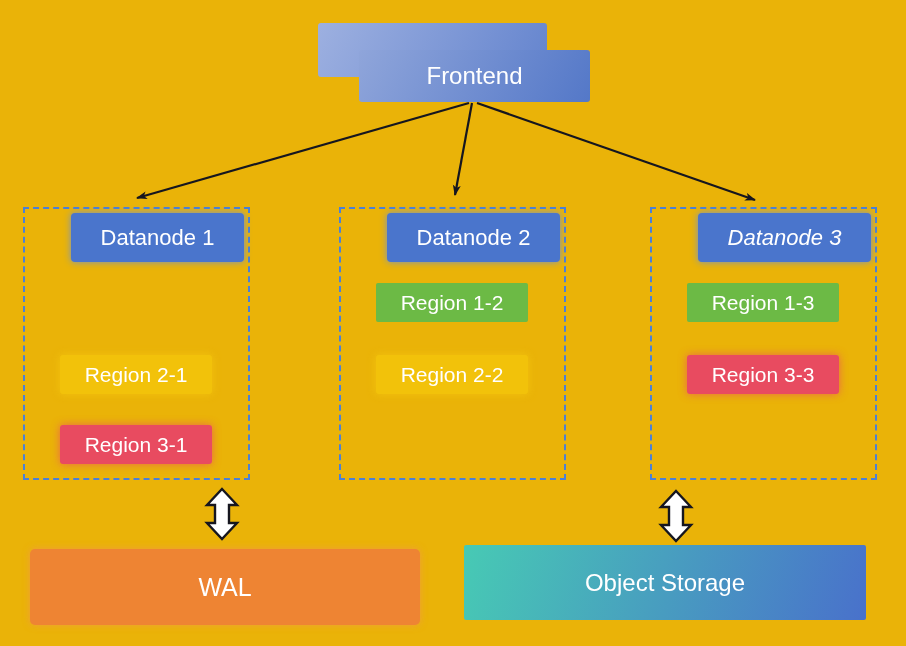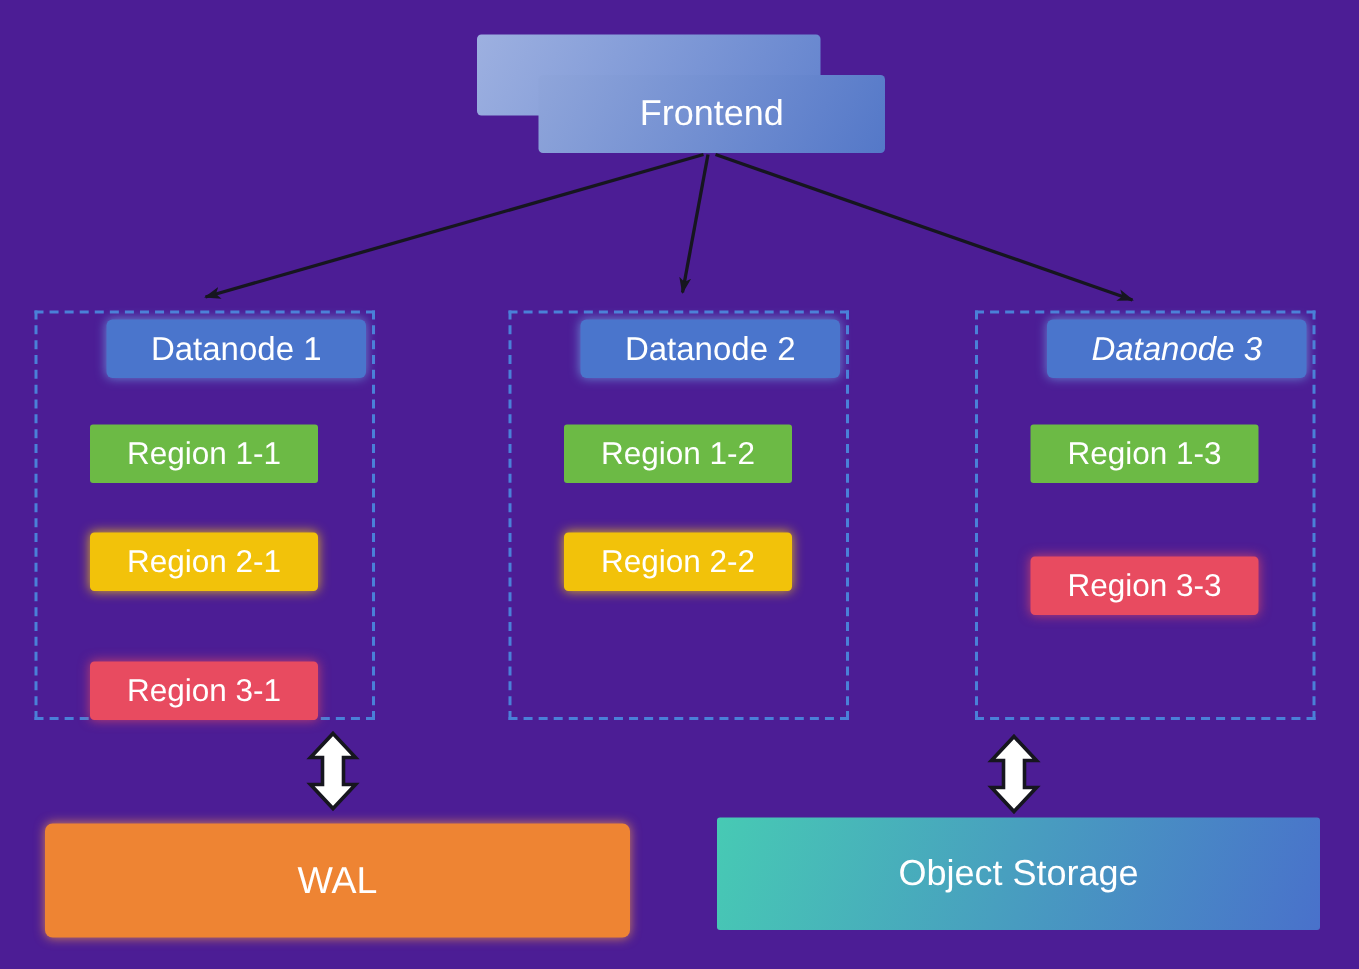--- a/index.html
+++ b/index.html
@@ -1,59 +1,59 @@
 <!DOCTYPE html>
 <html><head>
 <meta charset="utf-8">
 <style>
   html,body{margin:0;padding:0;background:#ffffff;}
   body{font-family:"Liberation Sans", sans-serif;}
-  .canvas{position:relative;width:906px;height:646px;background:#4c1d95;overflow:hidden;}
+  .canvas{position:relative;width:906px;height:646px;background:#eab308;overflow:hidden;}
 
   
   .fe-box{position:absolute;border-radius:3px;}
   .fe-back{left:318px;top:23px;width:229px;height:54px;
     background:linear-gradient(118deg,#9db0e0 0%,#6484ce 100%);}
   .fe-front{left:359px;top:50px;width:231px;height:52px;
     background:linear-gradient(118deg,#8fa5da 0%,#5478c8 100%);
     display:flex;align-items:center;justify-content:center;
     color:#ffffff;font-size:24px;}
 
   
   .fan{position:absolute;left:0;top:0;width:906px;height:646px;pointer-events:none;}
 
   
   .dn{position:absolute;top:207px;width:227px;height:273px;
     border:2px dashed #4a80d8;box-sizing:border-box;background:transparent;}
   .dn1{left:23px;} .dn2{left:339px;} .dn3{left:650px;}
 
-  .dn-header{position:absolute;left:4px;right:4px;top:4px;height:39px;
+  .dn-header{position:absolute;left:4px;right:4px;top:4px;height:49px;
     border-radius:4px;display:flex;align-items:center;justify-content:center;
     color:#ffffff;font-size:22px;
     box-shadow:0 0 7px rgba(104,143,216,0.95);margin-left:42px;}
 
   .region{position:absolute;left:35px;width:152px;height:39px;
     display:flex;align-items:center;justify-content:center;
     color:#ffffff;font-size:21px;border-radius:2px;}
   .r1{top:74px;} .r2{top:146px;} .r3{top:216px;}
   .tone-flat{box-shadow:none;}
   .tone-glow-yellow{border-radius:3px;box-shadow:0 0 8px rgba(243,196,16,0.9);}
-  .tone-glow-red{border-radius:3px;box-shadow:0 0 8px rgba(233,76,98,0.75);margin-top:16px;}
+  .tone-glow-red{border-radius:3px;box-shadow:0 0 8px rgba(233,76,98,0.75);}
 
   
   .dbl{position:absolute;width:36px;height:54px;}
   .dblA{left:204px;top:487px;}
   .dblB{left:658px;top:489px;}
 
   
   .wal{position:absolute;left:30px;top:549px;width:390px;height:76px;
     border-radius:5px;display:flex;align-items:center;justify-content:center;
     color:#ffffff;font-size:25px;
     box-shadow:0 0 7px rgba(241,152,72,0.8);}
-  .objstore{position:absolute;left:478px;top:545px;width:402px;height:75px;
+  .objstore{position:absolute;left:464px;top:545px;width:402px;height:75px;
     border-radius:2px;display:flex;align-items:center;justify-content:center;
     color:#ffffff;font-size:24px;
     background:linear-gradient(108deg,#47cab4 0%,#4971cb 100%);}
 </style>
 </head>
 <body>
 
 <div class="canvas">
 
   <svg class="fan" viewBox="0 0 906 646" xmlns="http://www.w3.org/2000/svg">
@@ -68,23 +68,20 @@
   </svg>
 
   <div class="fe-box fe-back"></div>
   <div class="fe-box fe-front">
     <span>Frontend</span>
   </div>
 
   <div class="dn dn1">
     <div class="dn-header" style="background: rgb(74, 117, 204);">
       <span>Datanode 1</span>
-    </div>
-    <div class="region r1 tone-flat" style="background: rgb(108, 186, 69);">
-      <span>Region 1-1</span>
     </div>
     <div class="region r2 tone-glow-yellow" style="background: rgb(242, 194, 10);">
       <span>Region 2-1</span>
     </div>
     <div class="region r3 tone-glow-red" style="background: rgb(232, 75, 96);">
       <span>Region 3-1</span>
     </div>
   </div>
 
   <div class="dn dn2">

